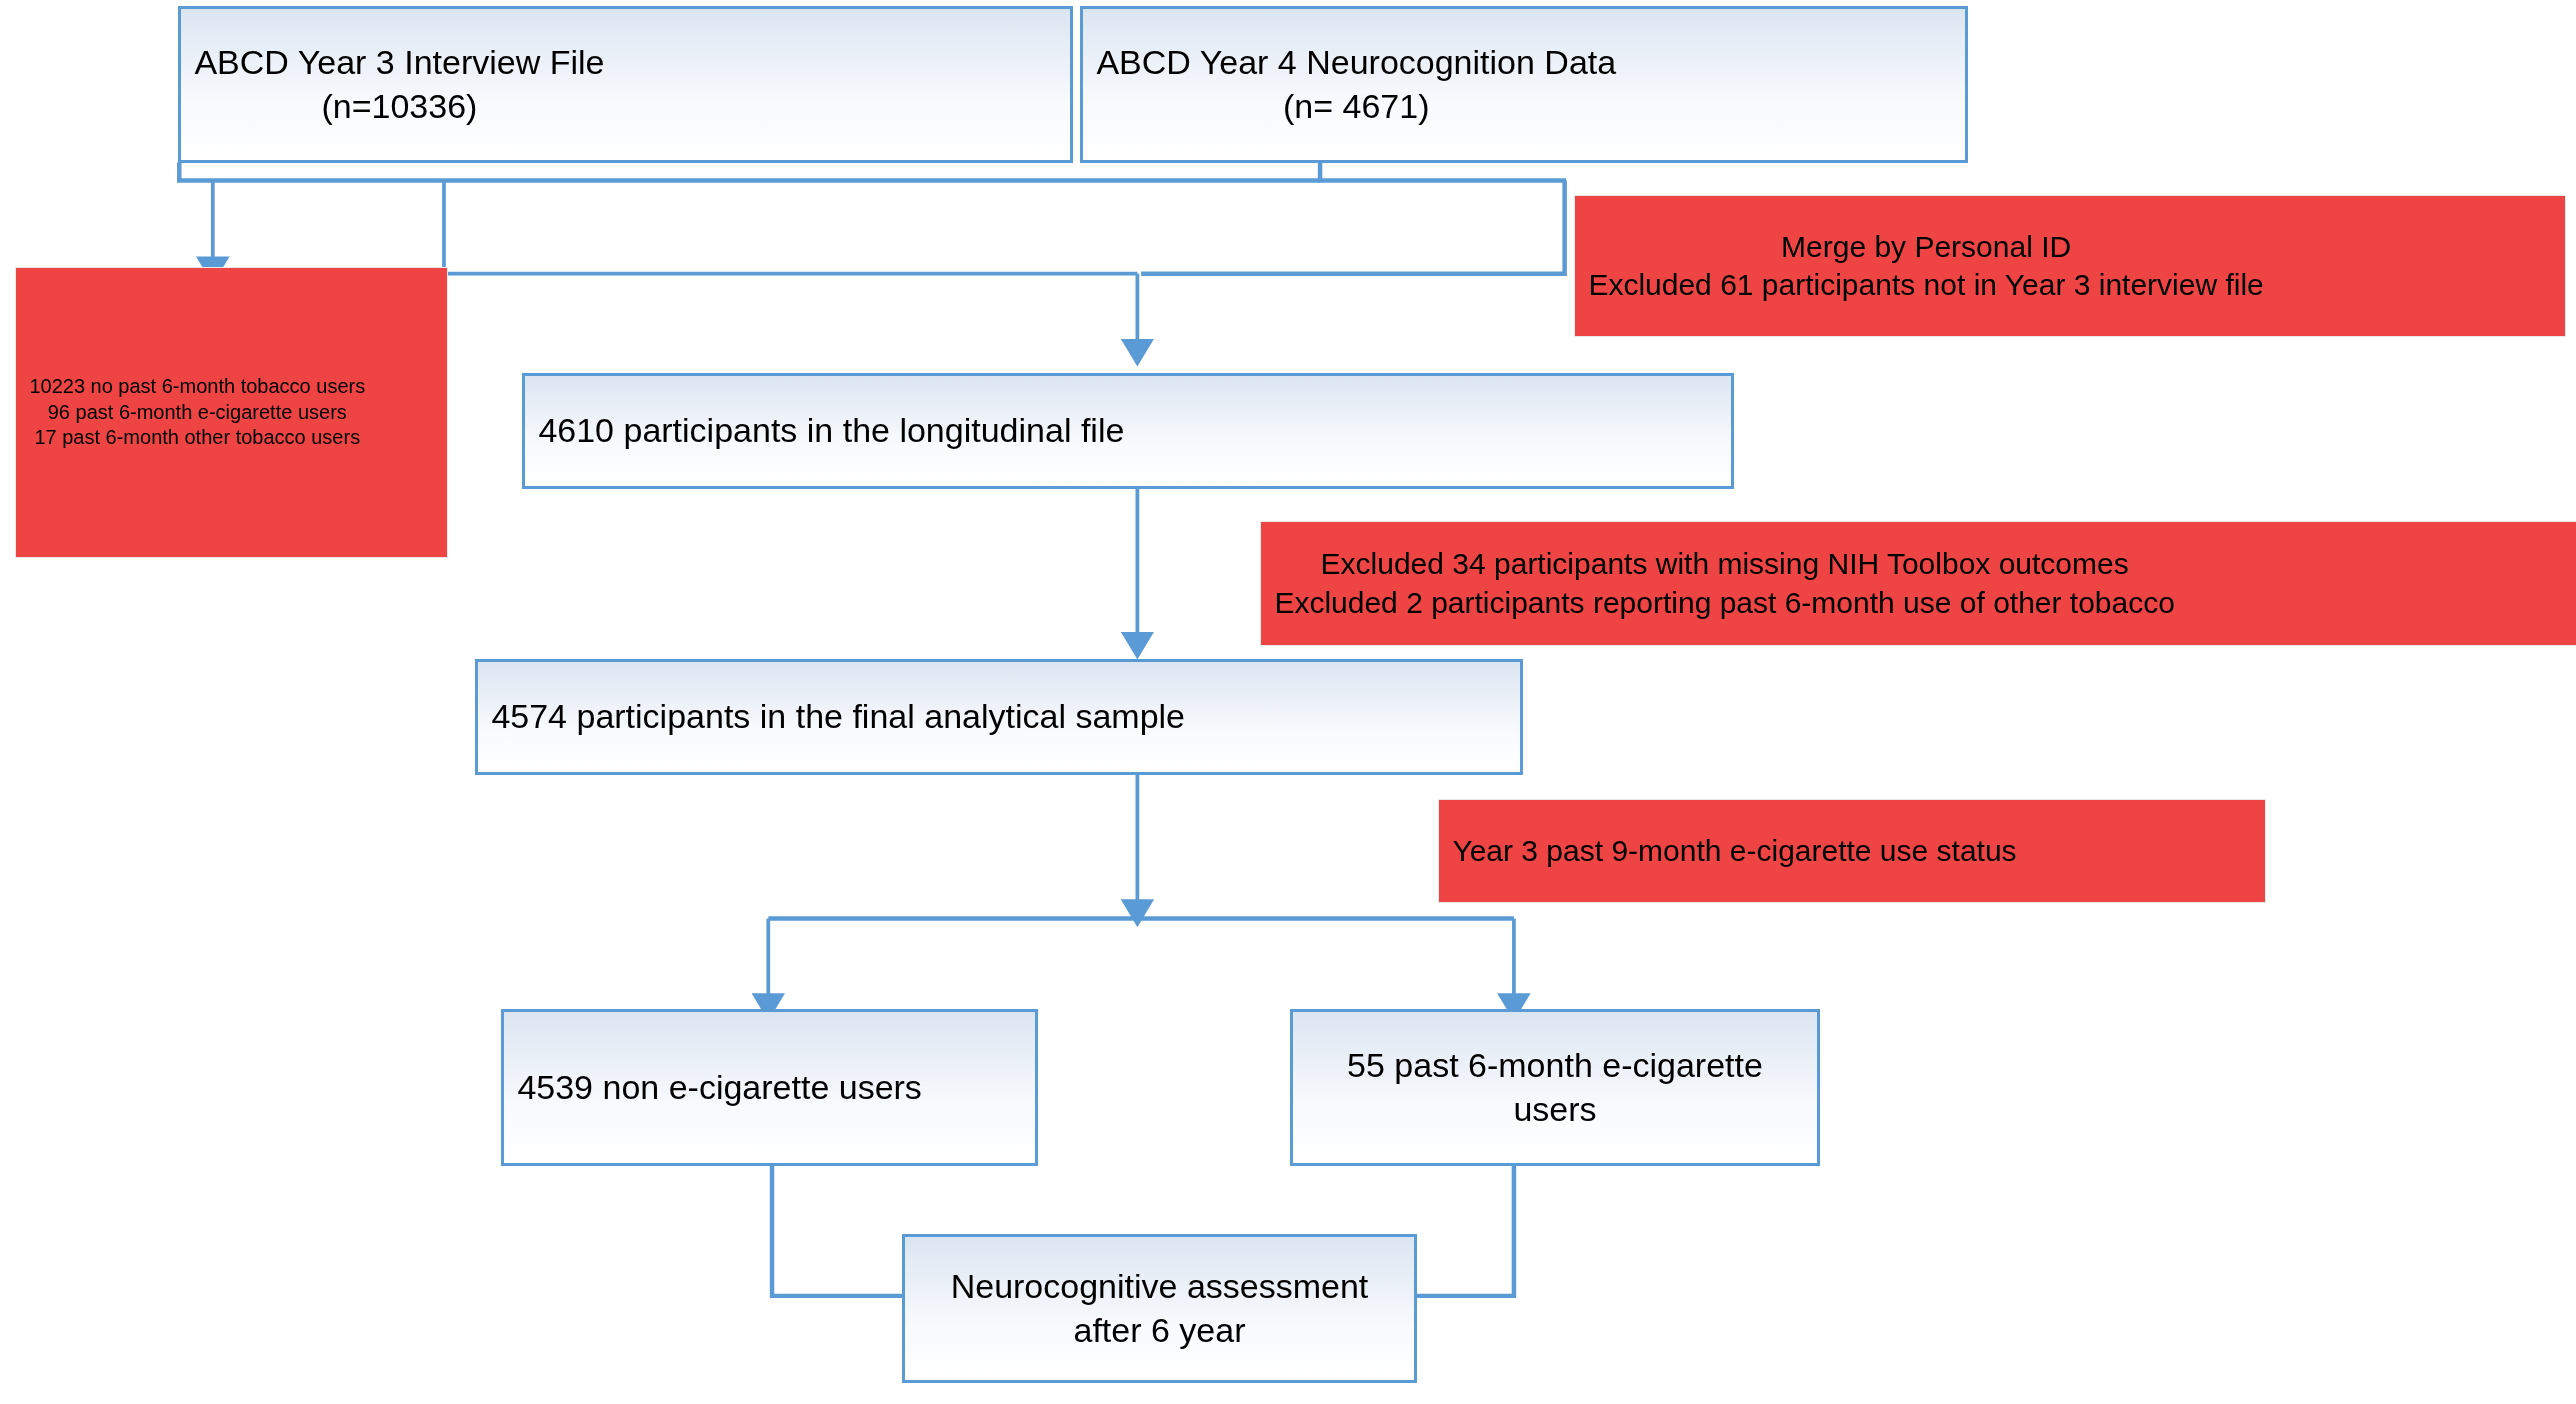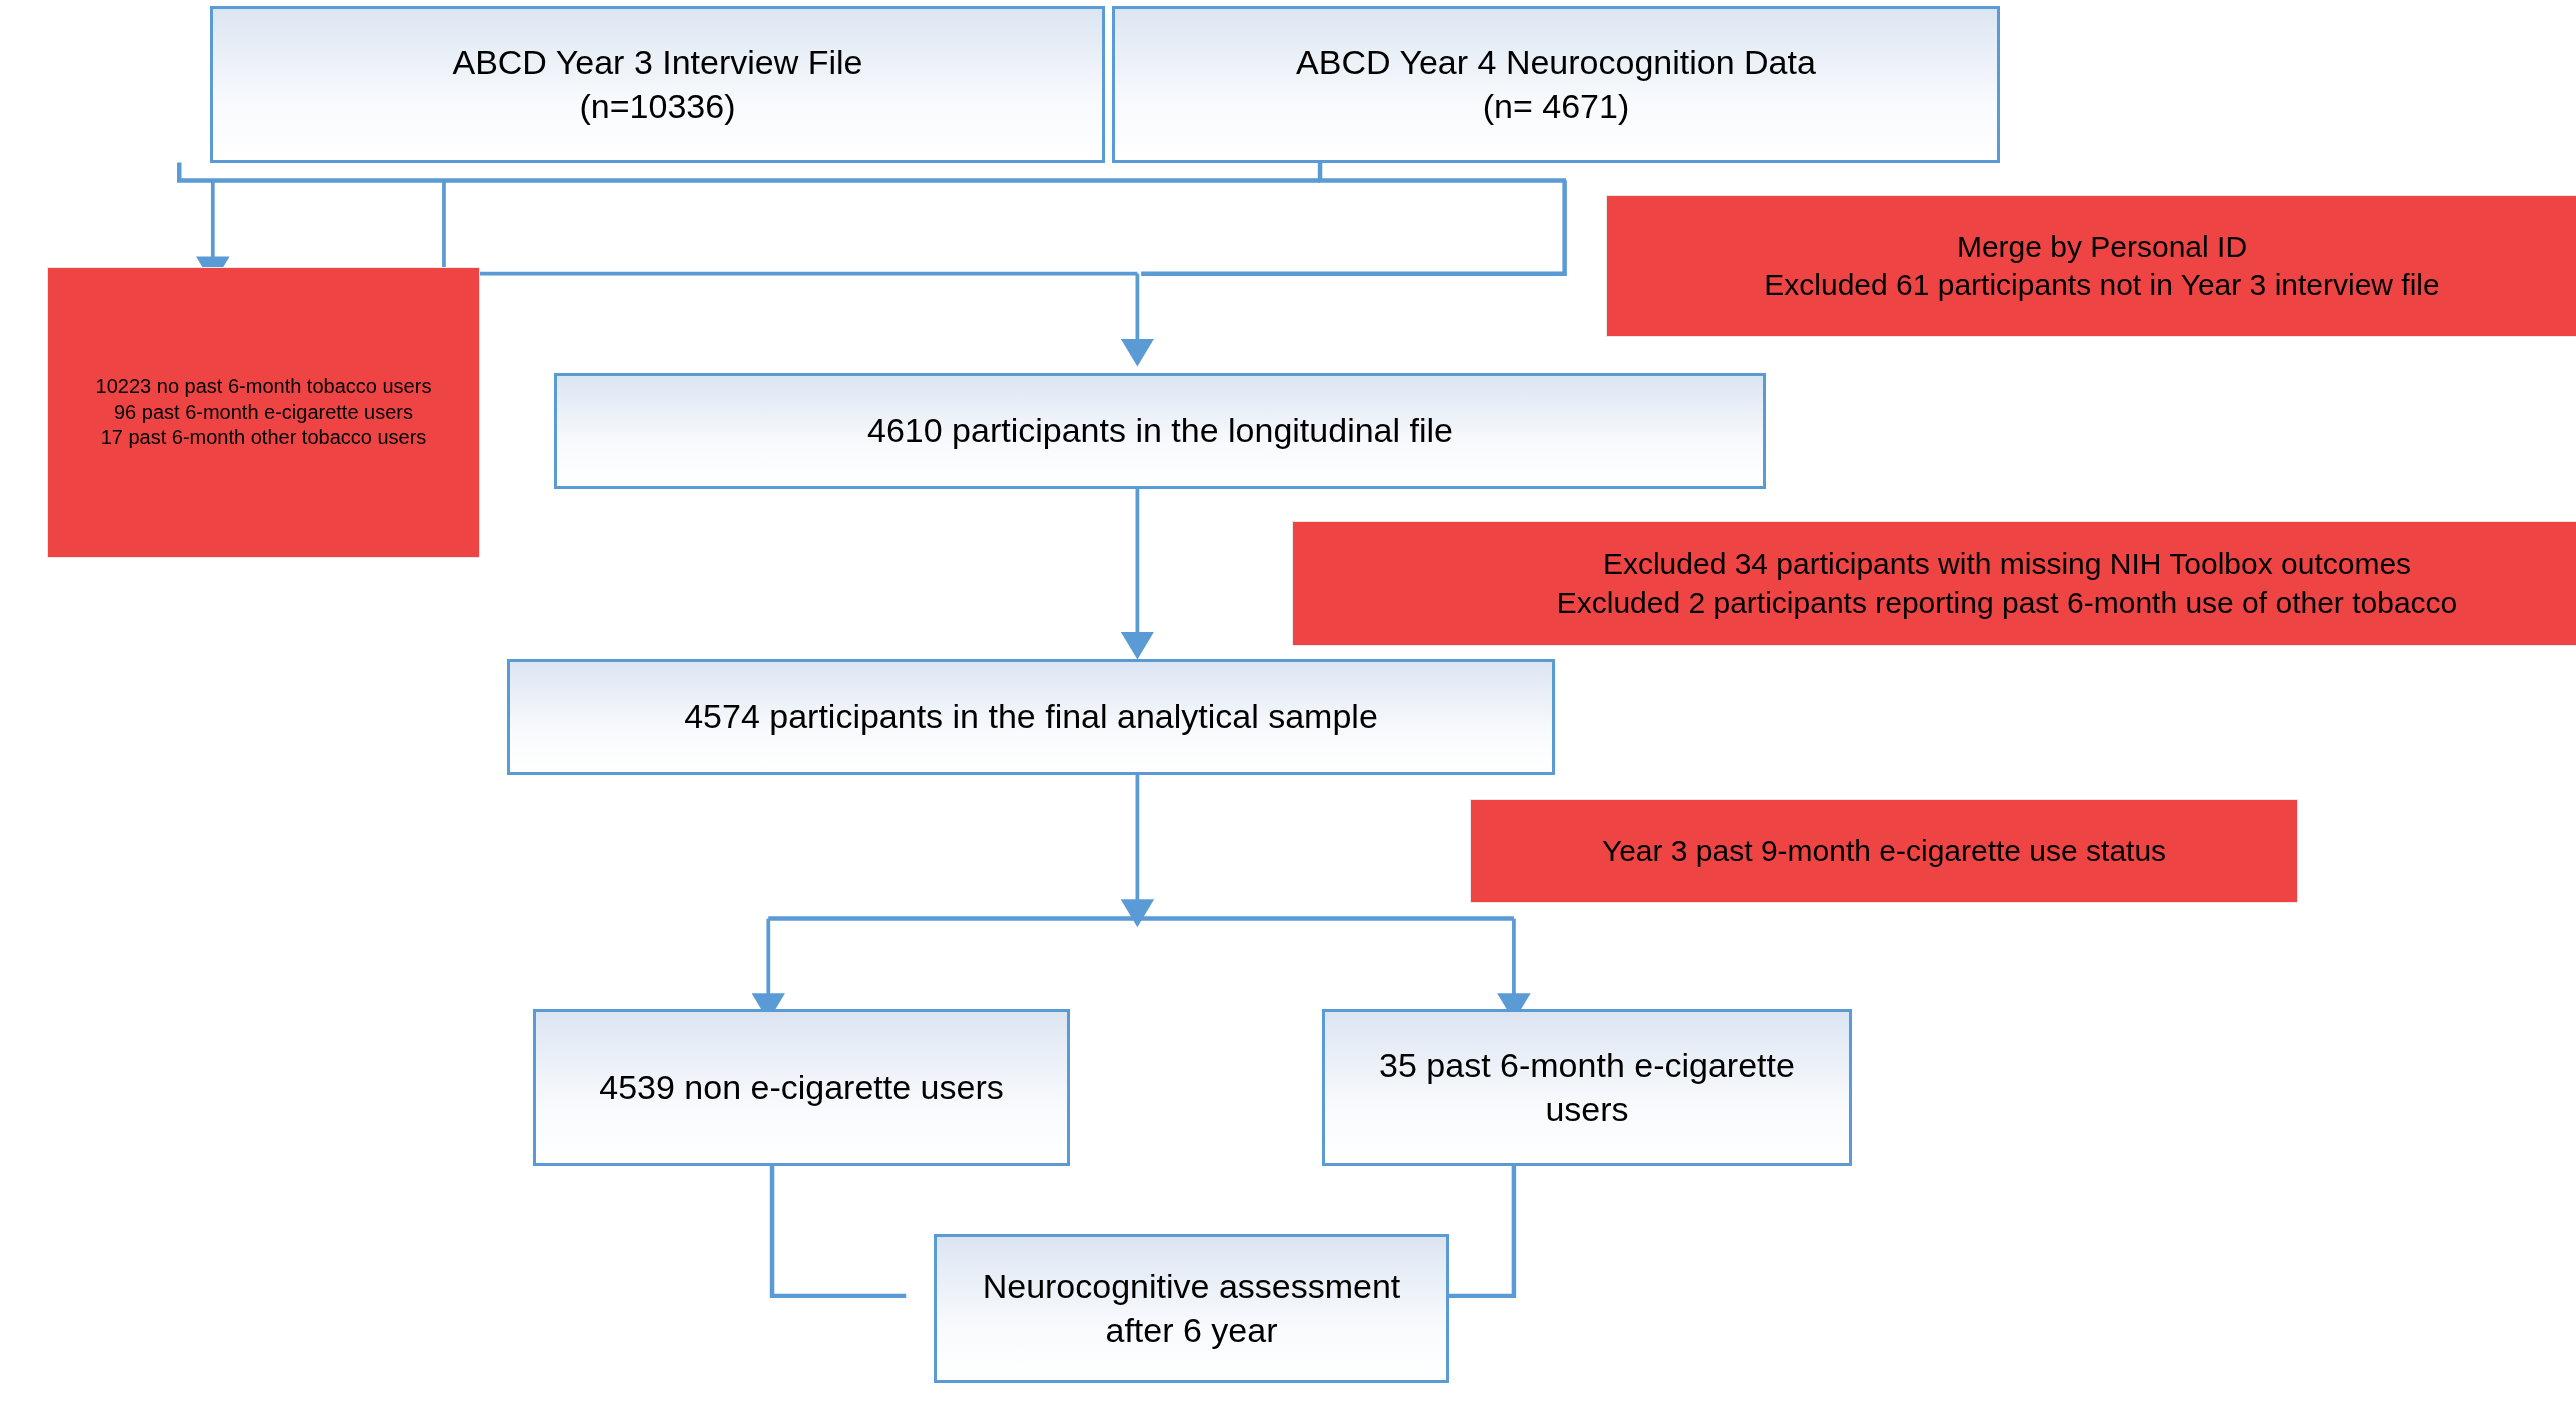--- a/index.html
+++ b/index.html
@@ -21,25 +21,23 @@
     top: 0;
     width: 2576px;
     height: 1404px;
     pointer-events: none;
   }
   .node {
     position: absolute;
     box-sizing: border-box;
     display: flex;
     align-items: center;
-    justify-content: center;
     text-align: center;
     color: #000000;
     line-height: 1.28;
-    margin-left: 32px;
   }
   
   .proc {
     border: 3px solid #5b9bd5;
     background: linear-gradient(180deg, #dbe5f1 0%, #e9eff7 28%, #f8fafd 62%, #ffffff 100%);
     font-size: 34px;
   }
   
   .note {
     border: 1.5px solid #e8e8e8;
@@ -124,21 +122,21 @@
 
   <div class="node note" style="left:1438px; top:799px; width:828px; height:104px;">
     <span class="inner">Year 3 past 9-month e-cigarette use status</span>
   </div>
 
   <div class="node proc" style="left:501px; top:1009px; width:537px; height:157px;">
     <span class="inner">4539 non e-cigarette users</span>
   </div>
 
   <div class="node proc" style="left:1290px; top:1009px; width:530px; height:157px;">
-    <span class="inner">35 past 6-month e-cigarette users</span>
+    <span class="inner">55 past 6-month e-cigarette users</span>
   </div>
 
   <div class="node proc" style="left:902px; top:1234px; width:515px; height:149px;">
     <span class="inner">Neurocognitive assessment  after 6 year</span>
   </div>
 
 </div>
 
 
 </body></html>

